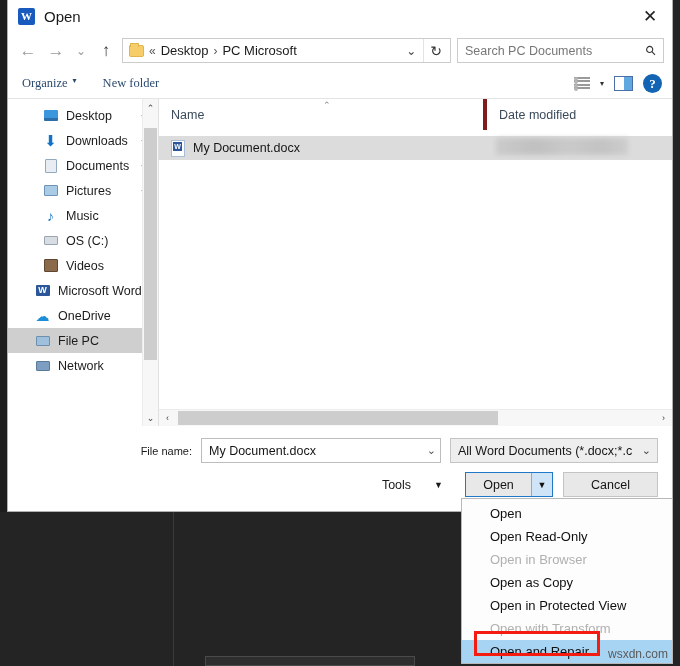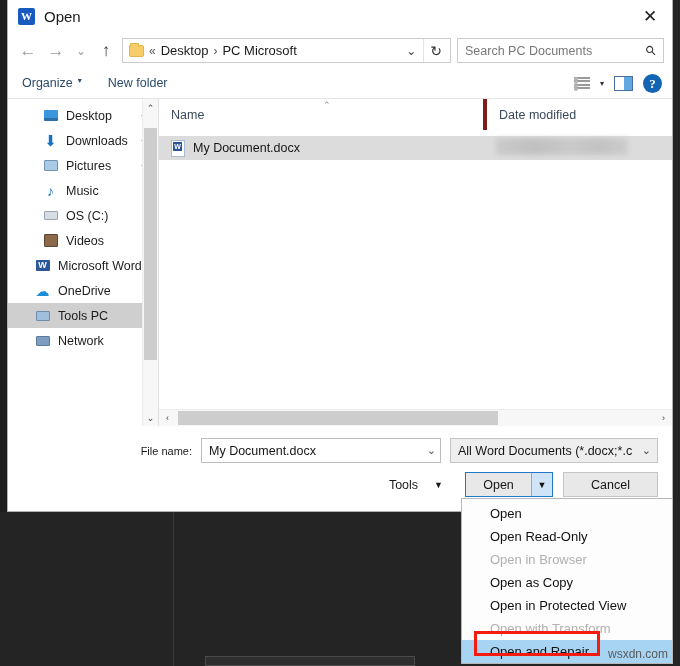--- a/index.html
+++ b/index.html
@@ -87,21 +87,21 @@
     display: flex; align-items: center; padding: 0 7px; margin-left: 6px;
   }
   .searchbar .ph { font-size: 12.5px; color: #777; }
   .search-ico { margin-left: auto; font-size: 13px; color: #333; transform: rotate(-45deg); }
 
   
   .cmdbar {
     height: 30px; display: flex; align-items: center; padding: 0 10px 0 14px;
     flex: none; background: #fff;
   }
-  .cmd-item { font-size: 12.5px; color: #2b4a6f; margin-right: 26px; display: flex; align-items: flex-start; }
+  .cmd-item { font-size: 12.5px; color: #2b4a6f; margin-right: 26px; display: flex; align-items: flex-start; font-family: Liberation Serif, serif; }
   .cmd-caret { font-size: 8px; margin-left: 5px; color: #2b4a6f; }
   .cmd-right { margin-left: auto; display: flex; align-items: center; gap: 10px; }
   .view-ico {
     width: 16px; height: 13px; display: flex; flex-direction: column;
     justify-content: space-between;
   }
   .view-ico i { display: block; height: 2px; background: #9a9a9a; border-left: 4px dotted #b5b5b5; }
   .view-caret { font-size: 8px; color: #333; }
   .pane-ico { width: 19px; height: 15px; border: 1.5px solid #4a6fa5; display: flex; }
   .pane-ico i:first-child { flex: 1; background: #fff; }
@@ -187,21 +187,21 @@
     display: flex; align-items: center; padding: 0 4px 0 7px;
     font-size: 12.5px; color: #151515;
   }
   .fname-input .cv { margin-left: auto; font-size: 11px; color: #555; }
   .ftype {
     width: 208px; height: 25px; border: 1px solid #c4c4c4; background: #eeeeee;
     display: flex; align-items: center; padding: 0 6px 0 7px;
     font-size: 12.5px; color: #151515; margin-left: 9px; white-space: nowrap; overflow: hidden;
   }
   .ftype .cv { margin-left: auto; font-size: 11px; color: #444; padding-left: 3px; }
-  .tools { font-size: 12.5px; color: #1a1a1a; display: flex; align-items: center; }
+  .tools { font-size: 12.5px; color: #1a1a1a; display: flex; align-items: center; gap: 7px; }
   .tools .cv { font-size: 9px; margin-left: 16px; }
   .openbtn {
     margin-left: 22px; width: 88px; height: 25px; border: 1px solid #2079c8;
     background: #e8e8e8; display: flex; align-items: center; position: relative;
   }
   .openbtn .lbl { flex: 1; text-align: center; font-size: 12.5px; color: #151515; }
   .openbtn .split {
     width: 21px; height: 100%; background: #cfe4f7; border-left: 1px solid #7aaede;
     display: flex; align-items: center; justify-content: center; font-size: 9px; color: #111;
   }
@@ -303,20 +303,27 @@
         <span>Desktop</span>
         <span class="pin">⇲</span>
       </div>
       <div class="nav-item indent">
         <span class="ico" style="color:#1273c6;font-size:15px">⬇</span>
         <span>Downloads</span>
         <span class="pin">⇲</span>
       </div>
       <div class="nav-item indent">
         <span class="ico">
+            <span class="sq" style="height:14px;width:12px;background:#e8edf3;border:1px solid #93a9c0"></span>
+          </span>
+        <span>Documents</span>
+        <span class="pin">⇲</span>
+      </div>
+      <div class="nav-item indent">
+        <span class="ico">
             <span class="sq" style="background:#a9cbe6;border:1px solid #6d93b5"></span>
           </span>
         <span>Pictures</span>
         <span class="pin">⇲</span>
       </div>
       <div class="nav-item indent">
         <span class="ico" style="color:#1273c6;font-size:14px">♪</span>
         <span>Music</span>
       </div>
       <div class="nav-item indent">
@@ -338,21 +345,21 @@
         <span>Microsoft Word</span>
       </div>
       <div class="nav-item">
         <span class="ico" style="color:#1a8fd8;font-size:14px">☁</span>
         <span>OneDrive</span>
       </div>
       <div class="nav-item selected">
         <span class="ico">
             <span class="sq" style="background:#9fc0dc;border:1px solid #6d8fae;height:10px"></span>
           </span>
-        <span>Tools PC</span>
+        <span>File PC</span>
       </div>
       <div class="nav-item">
         <span class="ico">
             <span class="sq" style="background:#7d9ec0;border:1px solid #5a7a9a;height:10px"></span>
           </span>
         <span>Network</span>
       </div>
 
       <div class="vscroll">
         <div class="arw">⌃</div>

